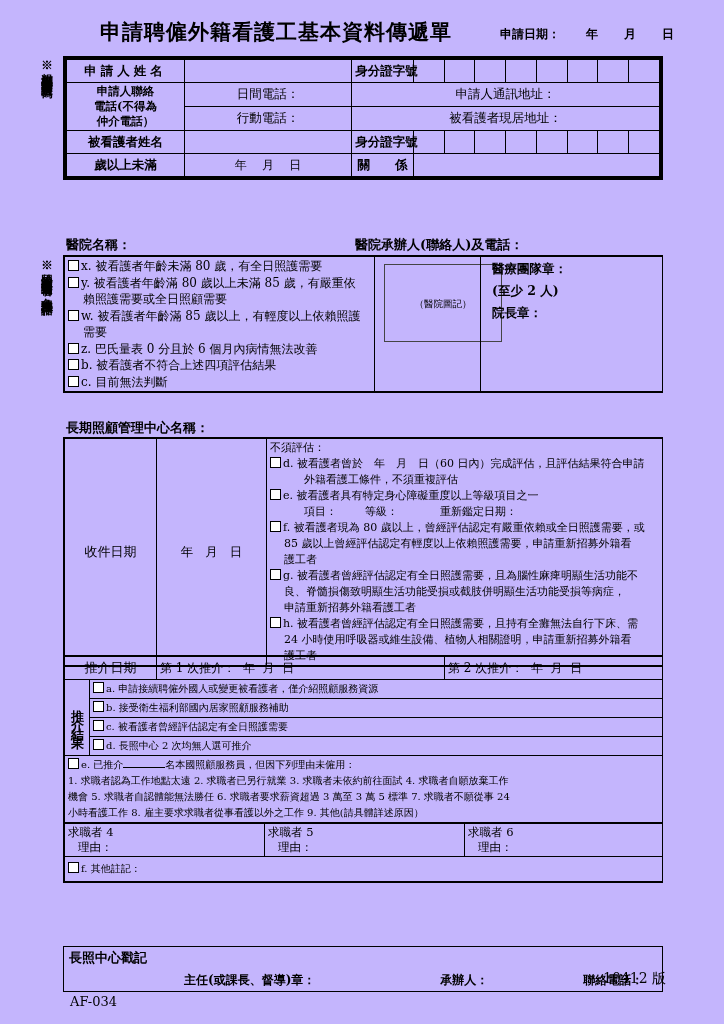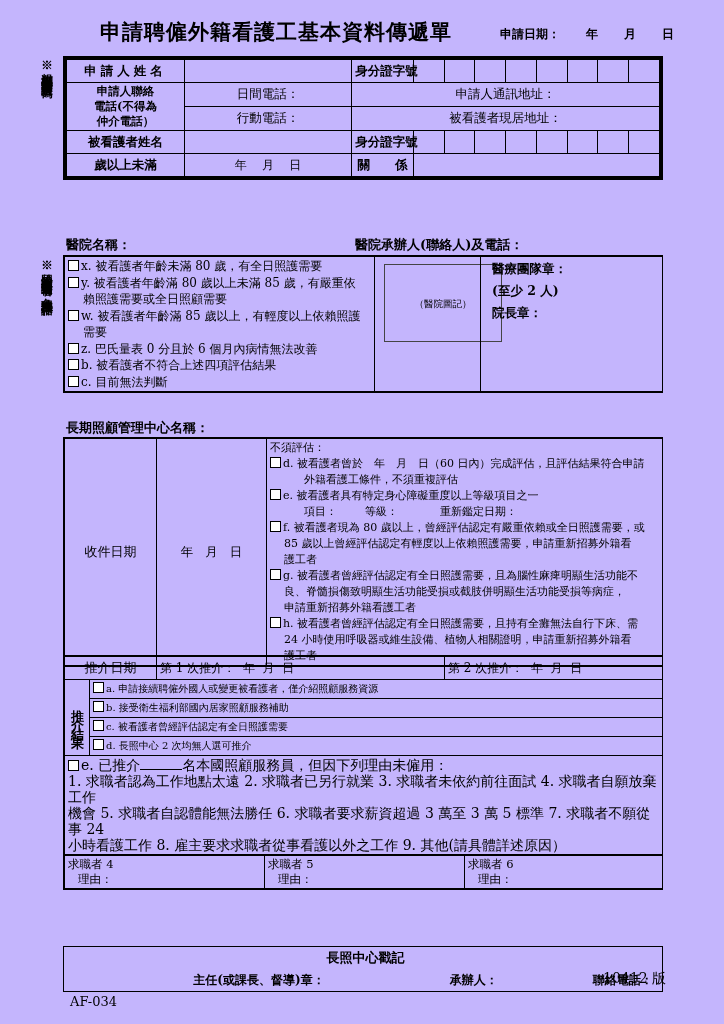--- a/index.html
+++ b/index.html
@@ -183,38 +183,37 @@
   .vlabel {
     writing-mode: vertical-rl;
     text-orientation: upright;
     font-weight: bold;
     font-size: 13px;
     letter-spacing: 9px;
     line-height: 22px;
     text-align: center;
   }
   .opt-row { font-size: 10px; padding: 2px 5px; height: 16px; }
-  .e-block { font-size: 14px; line-height: 16px; padding: 2px 5px 3px 5px; margin-left: 40px; }
+  .e-block { font-size: 10px; line-height: 16px; padding: 2px 5px 3px 5px; margin-left: 40px; }
   .blank-u {
     display: inline-block;
     width: 42px;
     border-bottom: 1px solid #000;
   }
   .seeker { font-size: 11.5px; line-height: 15px; padding: 2px 4px; vertical-align: top; }
   .seeker .reason { padding-left: 10px; display: block; }
 
   
   #block5 {
     position: absolute;
     left: 63px; top: 946px;
     width: 600px;
     border: 1px solid #000;
     box-sizing: border-box;
     height: 46px;
-    text-align: center;
   }
   .stamp-title {
     font-size: 13px;
     font-weight: bold;
     padding: 2px 0 0 5px;
   }
   .stamp-row {
     font-size: 12px;
     font-weight: bold;
     padding-left: 120px;
@@ -490,20 +489,25 @@
         </td>
         <td class="seeker">
           <span>求職者 5</span>
           <span class="reason">理由：</span>
         </td>
         <td class="seeker">
           <span>求職者 6</span>
           <span class="reason">理由：</span>
         </td>
       </tr>
+      <tr>
+        <td colspan="3" class="opt-row" style="height:22px">
+          <span class="chk"></span><span>f</span>.&nbsp;<span>其他註記：</span>
+        </td>
+      </tr>
     </tbody>
       </table>
   </div>
 
   <div id="block5">
     <div class="stamp-title">長照中心戳記</div>
     <div class="stamp-row">
       <span>主任(或課長、督導)章：</span><span class="g1"></span><span>承辦人：</span><span class="g2"></span><span>聯絡電話：</span>
     </div>
   </div>

